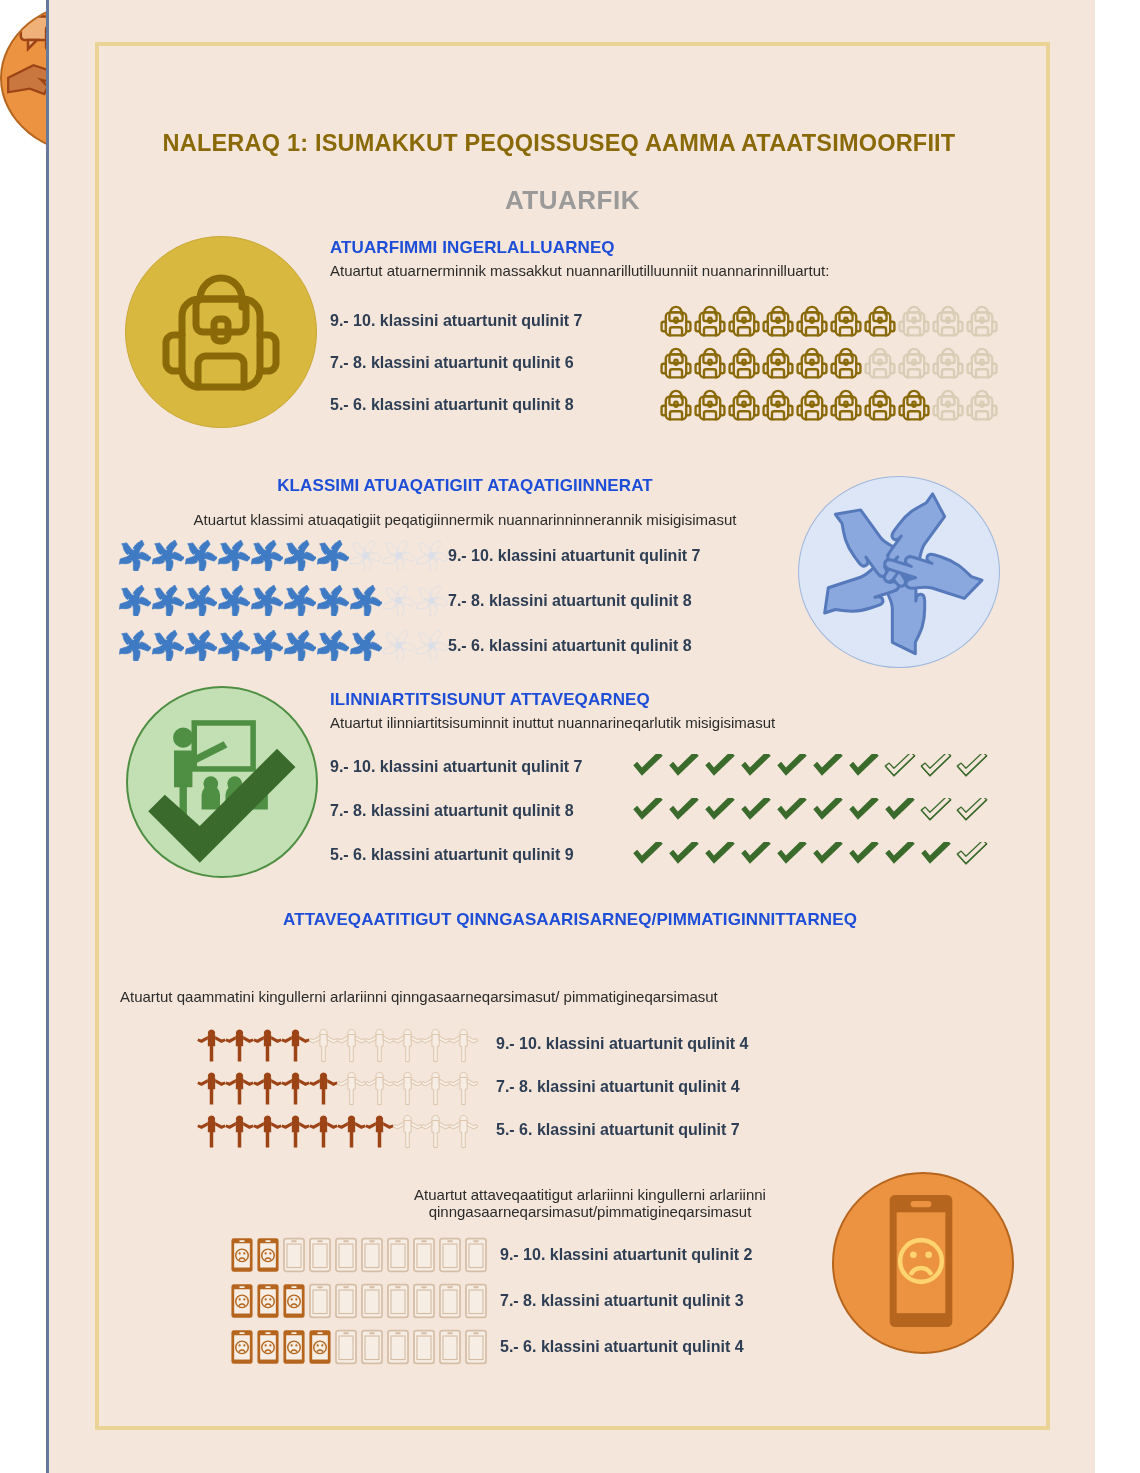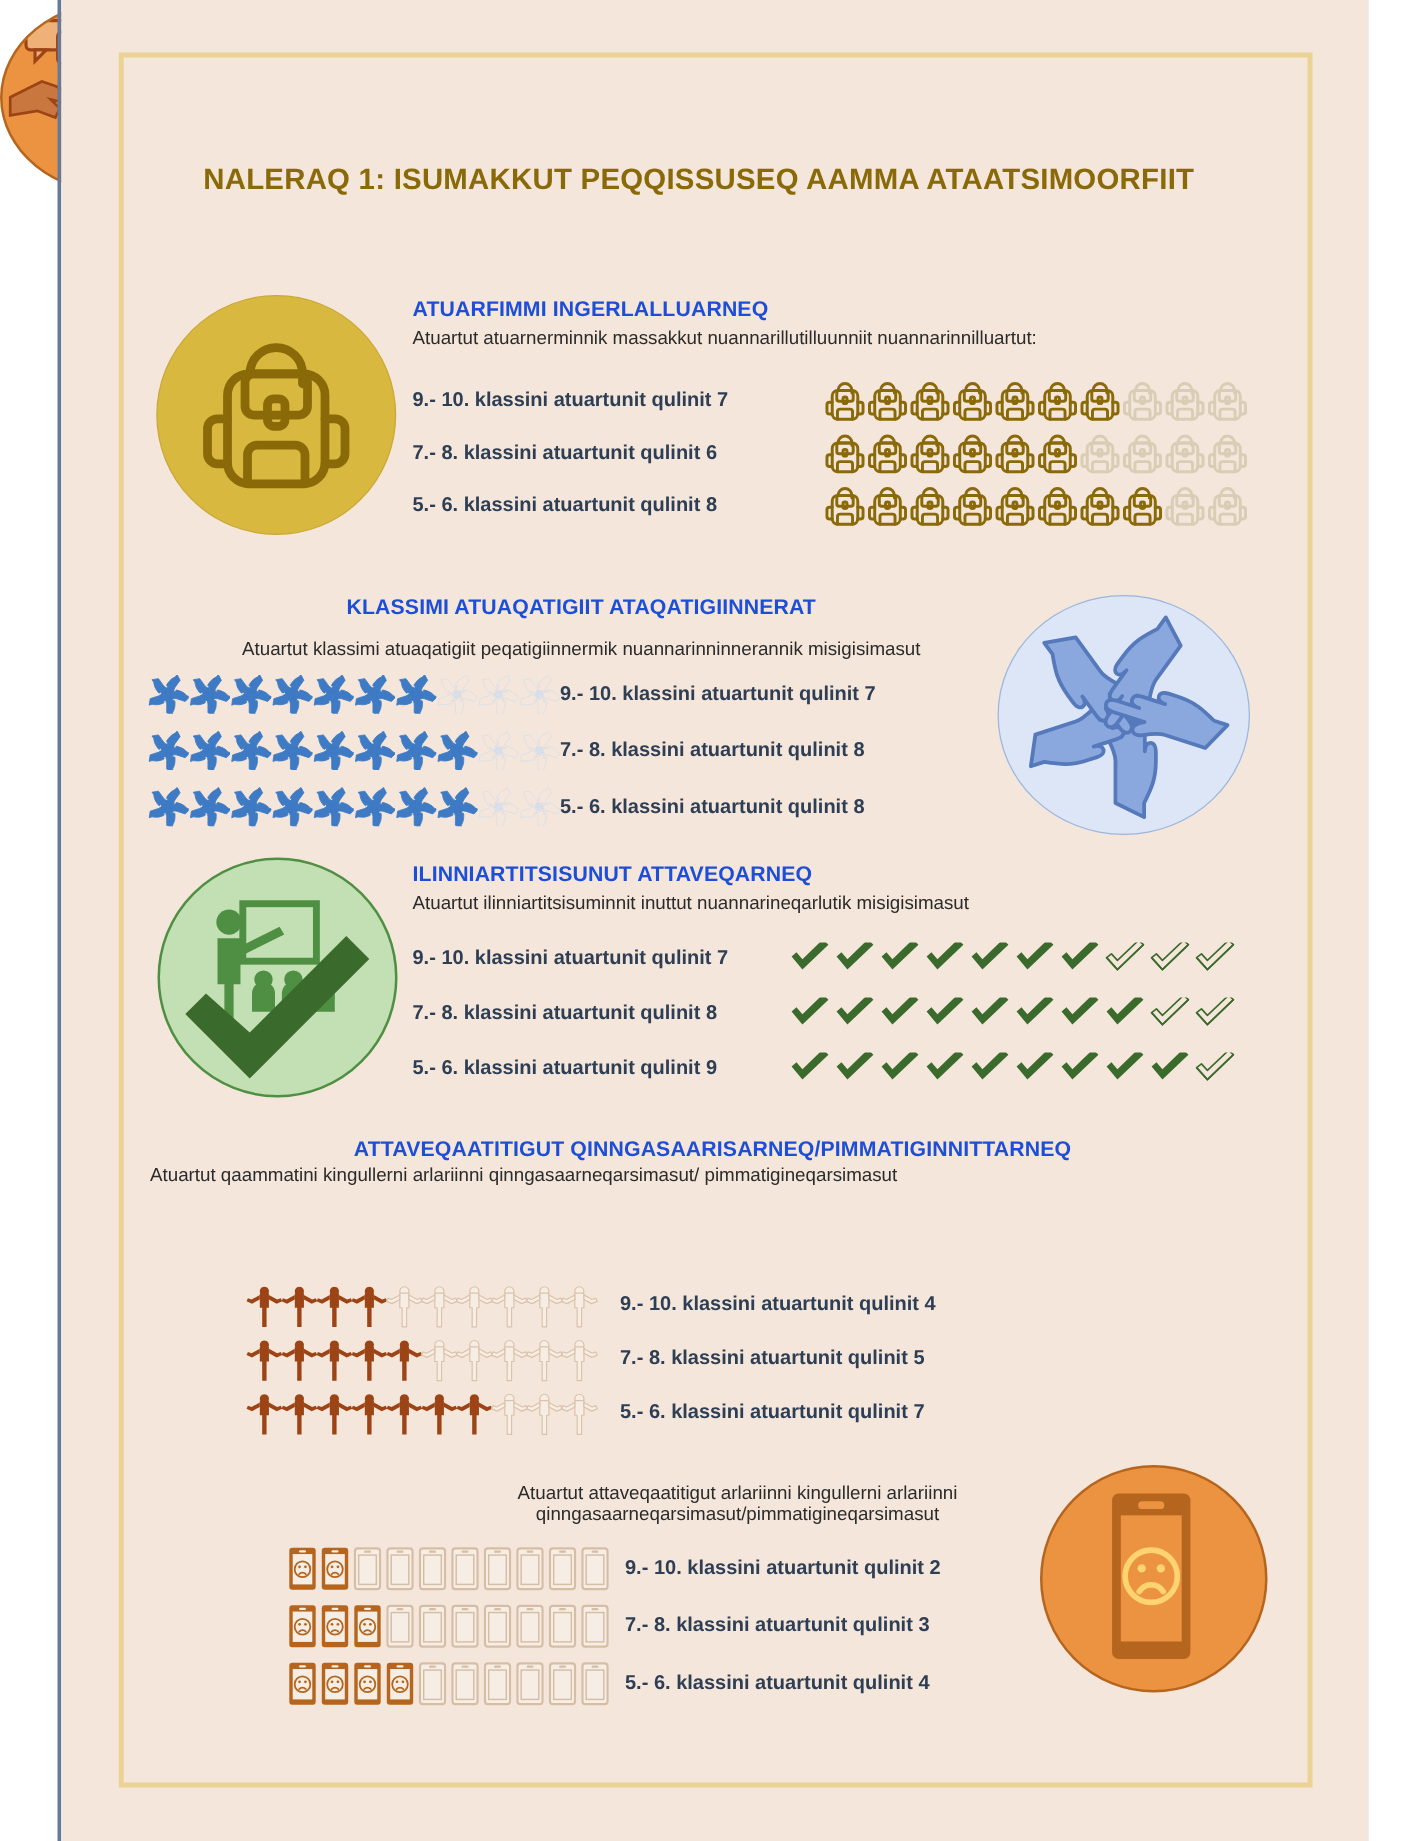--- a/index.html
+++ b/index.html
@@ -44,21 +44,21 @@
 
   
   #s3-circle{left:126px;top:686px;width:188px;height:188px;background:#c2e0b4;border:2px solid #4f8f43;}
   #s3-text{left:330px;top:690px;width:600px;}
   #s3-rows{position:absolute;left:330px;top:745px;width:720px;}
   .r3line{display:flex;align-items:center;height:44px;}
   .r3label{width:300px;}
 
   
   #s4-head{left:120px;top:910px;width:900px;text-align:center;}
-  #s4-sub{left:120px;top:928px;width:760px;text-align:left;}
+  #s4-sub{left:120px;top:984px;width:760px;text-align:left;}
   #s4-rows{position:absolute;left:196px;top:1022px;width:720px;}
   .r4line{display:flex;align-items:center;height:43px;}
   .r4icons{width:300px;display:flex;align-items:center;}
   #s4-circle{left:823px;top:1000px;width:186px;height:152px;background:#ec9341;border:2px solid #b5651d;border-radius:50%;overflow:hidden;}
 
   
   #s5-sub{left:330px;top:1182px;width:520px;text-align:center;}
   #s5-rows{position:absolute;left:230px;top:1232px;width:720px;}
   .r5line{display:flex;align-items:center;height:46px;}
   .r5icons{width:270px;display:flex;align-items:center;}
@@ -67,20 +67,21 @@
 </head>
 <body>
 
 <div class="page">
 
   <div class="leftrule"></div>
   <div class="sheet"></div>
   <div class="frame"></div>
 
   <div class="banner">NALERAQ 1: ISUMAKKUT PEQQISSUSEQ AAMMA ATAATSIMOORFIIT</div>
+  <div class="subbanner">ATUARFIK</div>
 
   <div class="circle" id="s1-circle">
     <svg width="122" height="126" viewBox="0 0 122 126">
       <g fill="none" stroke="#8a6a08" stroke-width="7" stroke-linejoin="round" stroke-linecap="round">
         <path d="M40 30 a21 21 0 0 1 42 0 v8"></path>
         <rect x="22" y="30" width="78" height="88" rx="17"></rect>
         <path d="M22 66 h-8 a8 8 0 0 0 -8 8 v20 a8 8 0 0 0 8 8 h8"></path>
         <path d="M100 66 h8 a8 8 0 0 1 8 8 v20 a8 8 0 0 1 -8 8 h-8"></path>
         <rect x="36" y="30" width="50" height="33" rx="7"></rect>
         <rect x="54" y="50" width="14" height="22" rx="5"></rect>
@@ -1572,21 +1573,21 @@
             <svg class="ico" width="31" height="38" viewBox="-4 0 38 52">
               <g fill="#f6eee4" stroke="#dbc2a9" stroke-width="1.3" stroke-linejoin="round">
                 <path d="M15 6 a5 5 0 1 0 0.01 0 z"></path>
                 <path d="M10 13 h10 v16 h-2.6 v21 h-4.8 v-21 h-2.6 z"></path>
                 <path d="M10 15 l-9 5 -4 -1.5 -1.5 3.5 6 2.5 8.5 -4.5 z"></path>
                 <path d="M20 15 l9 5 4 -1.5 1.5 3.5 -6 2.5 -8.5 -4.5 z"></path>
               </g>
             </svg>
           </span>
         </div>
-      <div class="rowlabel">7.- 8. klassini atuartunit qulinit 5</div>
+      <div class="rowlabel">7.- 8. klassini atuartunit qulinit 4</div>
     </div>
     <div class="r4line">
       <div class="picrow r4icons">
           <span style="margin-right:-3px;display:inline-flex">
             <svg class="ico" width="31" height="38" viewBox="-4 0 38 52">
               <g fill="#9c4415" stroke="#9c4415" stroke-width="0" stroke-linejoin="round">
                 <path d="M15 6 a5 5 0 1 0 0.01 0 z"></path>
                 <path d="M10 13 h10 v16 h-2.6 v21 h-4.8 v-21 h-2.6 z"></path>
                 <path d="M10 15 l-9 5 -4 -1.5 -1.5 3.5 6 2.5 8.5 -4.5 z"></path>
                 <path d="M20 15 l9 5 4 -1.5 1.5 3.5 -6 2.5 -8.5 -4.5 z"></path>

